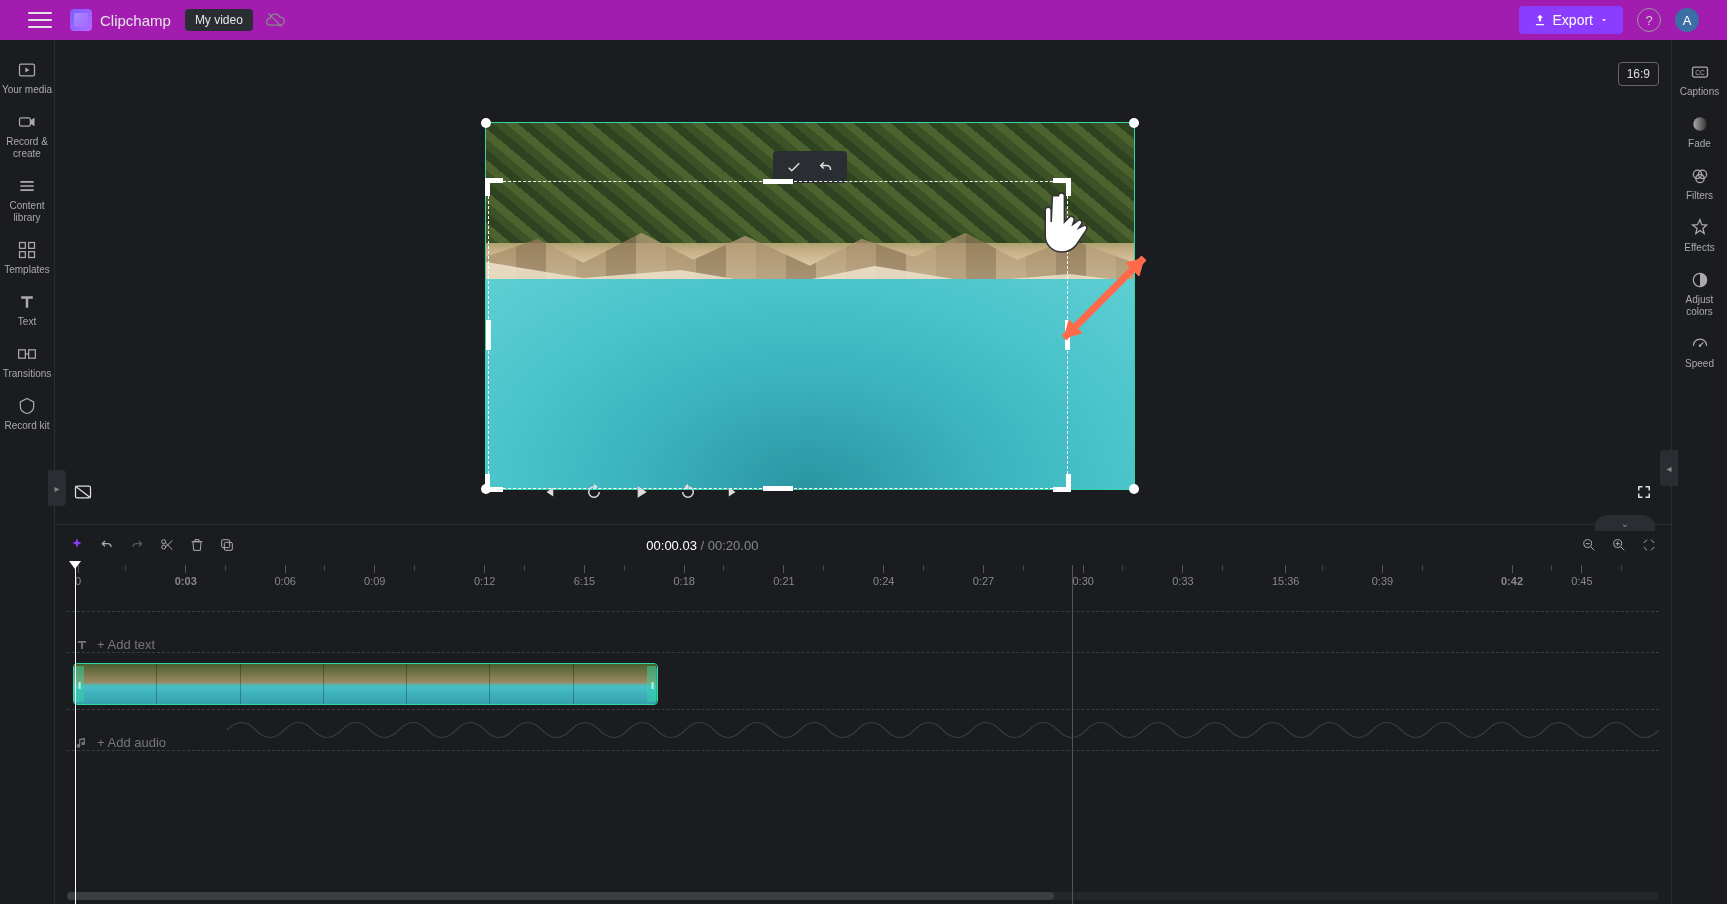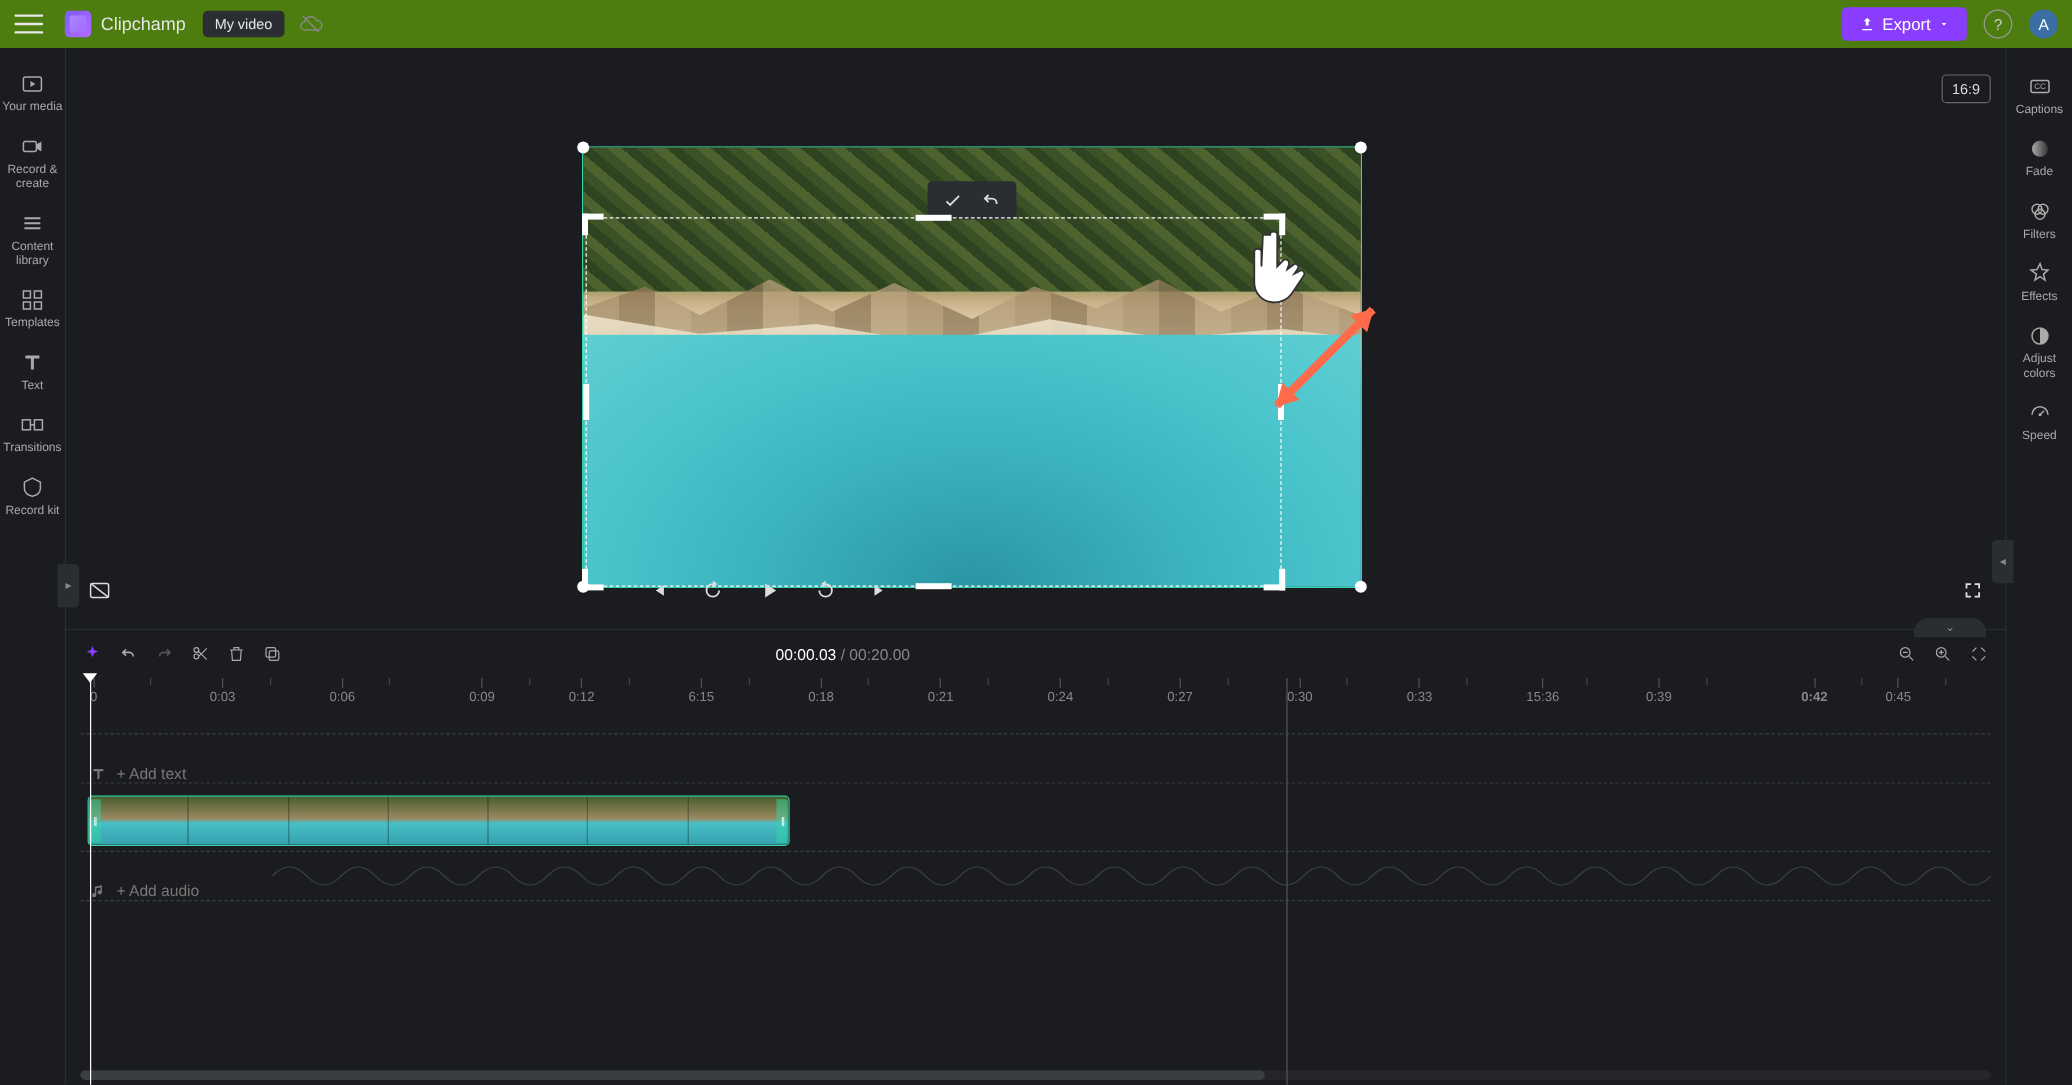--- a/index.html
+++ b/index.html
@@ -8,22 +8,22 @@
   background: #1a1c1f;
   color: #e6e6e6;
   width: 1727px;
   height: 904px;
   overflow: hidden;
   position: relative;
 }
 
 .topbar {
   position: absolute; top:0; left:0; right:0; height:40px;
-  display:flex; align-items:center; padding:0 12px;
-  background:#4d7c0f;
+  display:flex; align-items:center; padding:0 28px;
+  background:#a21caf;
 }
 .hamburger { width:24px; height:24px; display:flex; flex-direction:column; justify-content:center; gap:5px; cursor:pointer; }
 .hamburger div { height:2px; background:#e6e6e6; border-radius:1px; }
 .logo { margin-left:18px; display:flex; align-items:center; gap:8px; font-size:15px; font-weight:500; }
 .logo-sq { width:22px; height:22px; background:linear-gradient(135deg,#7b5cff,#b36bff); border-radius:4px; position:relative; }
 .logo-sq::after { content:""; position:absolute; inset:4px; background:linear-gradient(135deg,#fff4,#fff0); border-radius:2px; }
 .proj-title { margin-left:14px; padding:4px 10px; background:#2a2d31; border-radius:4px; font-size:12px; }
 .cloud-off { margin-left:12px; fill:#888; }
 .topbar-right { margin-left:auto; display:flex; align-items:center; gap:14px; }
 .export-btn { display:flex; align-items:center; gap:6px; background:#8b3dff; color:#fff; border:none; padding:6px 14px; border-radius:4px; font-size:14px; cursor:pointer; }
@@ -403,23 +403,23 @@
         </svg>
       <svg width="16" height="16" viewBox="0 0 24 24">
           <path d="M9 4L4 9M15 4l5 5M9 20l-5-5M15 20l5-5" fill="none" stroke="#aaa" stroke-width="1.5"></path>
         </svg>
     </div>
   </div>
 
   <div class="ruler" id="ruler">
     <div class="playhead"></div>
   <div class="ruler-tick" style="left: 8px;"><div class="bar"></div><span>0</span><div class="mid" style="left:49.87341772151898px"></div></div>
-      <div class="ruler-tick" style="left: 107.747px;"><div class="bar"></div><span>0:03</span><div class="mid" style="left:49.87341772151898px"></div></div>
+      <div class="ruler-tick" style="left: 107.747px; font-weight: bold;"><div class="bar"></div><span>0:03</span><div class="mid" style="left:49.87341772151898px"></div></div>
       <div class="ruler-tick" style="left: 207.494px;"><div class="bar"></div><span>0:06</span><div class="mid" style="left:49.87341772151898px"></div></div>
-      <div class="ruler-tick" style="left: 324px;"><div class="bar"></div><span>0:09</span><div class="mid" style="left:49.87341772151898px"></div></div>
+      <div class="ruler-tick" style="left: 297px;"><div class="bar"></div><span>0:09</span><div class="mid" style="left:49.87341772151898px"></div></div>
       <div class="ruler-tick" style="left: 406.987px;"><div class="bar"></div><span>0:12</span><div class="mid" style="left:49.87341772151898px"></div></div>
       <div class="ruler-tick" style="left: 506.734px;"><div class="bar"></div><span>6:15</span><div class="mid" style="left:49.87341772151898px"></div></div>
       <div class="ruler-tick" style="left: 606.481px;"><div class="bar"></div><span>0:18</span><div class="mid" style="left:49.87341772151898px"></div></div>
       <div class="ruler-tick" style="left: 706.228px;"><div class="bar"></div><span>0:21</span><div class="mid" style="left:49.87341772151898px"></div></div>
       <div class="ruler-tick" style="left: 805.975px;"><div class="bar"></div><span>0:24</span><div class="mid" style="left:49.87341772151898px"></div></div>
       <div class="ruler-tick" style="left: 905.722px;"><div class="bar"></div><span>0:27</span><div class="mid" style="left:49.87341772151898px"></div></div>
       <div class="ruler-tick" style="left: 1005.47px;"><div class="bar"></div><span>0:30</span><div class="mid" style="left:49.87341772151898px"></div></div>
       <div class="end-marker" style="left: 1005.47px;"></div>
       <div class="ruler-tick" style="left: 1105.22px;"><div class="bar"></div><span>0:33</span><div class="mid" style="left:49.87341772151898px"></div></div>
       <div class="ruler-tick" style="left: 1204.96px;"><div class="bar"></div><span>15:36</span><div class="mid" style="left:49.87341772151898px"></div></div>

